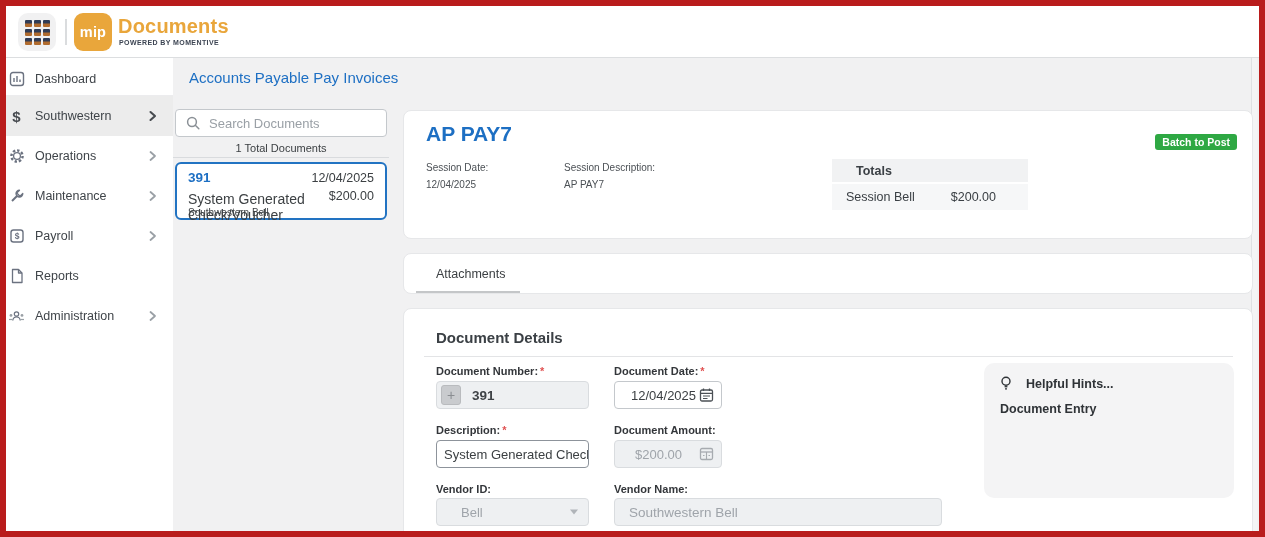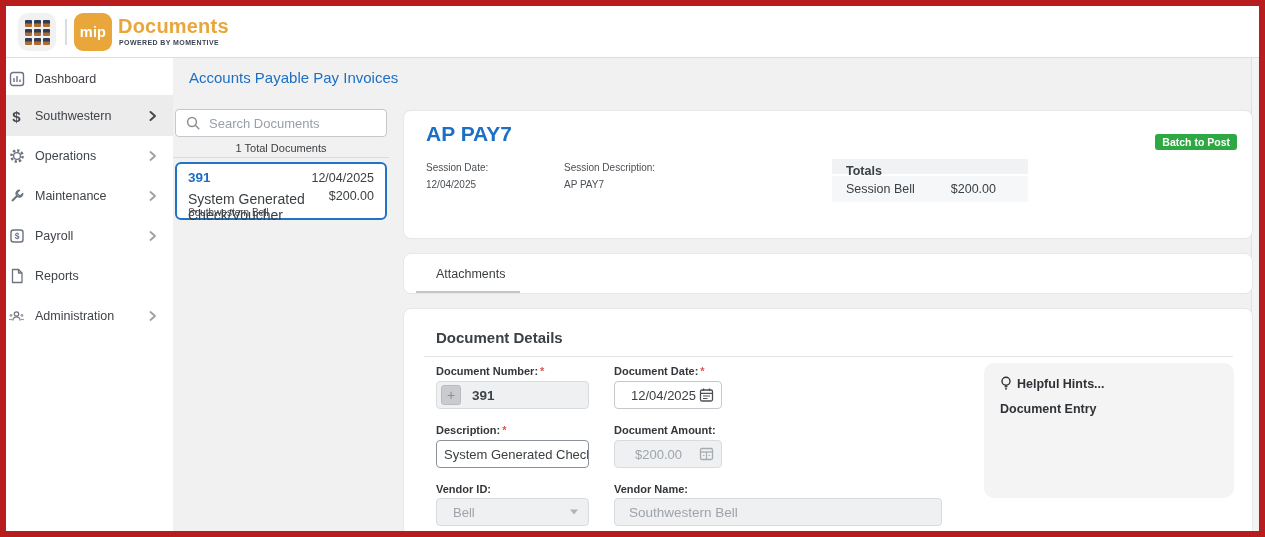--- a/index.html
+++ b/index.html
@@ -55,21 +55,21 @@
 
   
   .session-title { position:absolute; left:22px; top:11px; font-size:21px; font-weight:600; color:#1d6fc3; }
   .fld-label { font-size:10px; color:#4b5055;text-align:center; }
   .sess-date-label { position:absolute; left:22px; top:51px; }
   .sess-date-value { position:absolute; left:22px; top:68px; }
   .sess-desc-label { position:absolute; left:160px; top:51px; }
   .sess-desc-value { position:absolute; left:160px; top:68px; }
   .batch-btn { position:absolute; right:15px; top:23px; height:16px; background:#2ea843; color:#fff; font-size:10.5px; font-weight:bold; border:none; border-radius:3px; padding:0 7px; line-height:15px; cursor:pointer; font-family:inherit; }
   .totals { position:absolute; left:428px; top:48px; width:196px; font-size:12.5px; color:#3b4045; }
-  .totals-header { height:15px; background:#f1f2f3; font-weight:bold; line-height:25px; padding-left:14px; }
+  .totals-header { height:23px; background:#f1f2f3; font-weight:bold; line-height:25px; padding-left:24px; }
   .totals-row { margin-top:2px; height:26px; background:#f6f7f8; line-height:26px; display:flex; justify-content:space-between; padding:0 32px 0 14px; }
 
   
   .tab { position:absolute; left:32px; top:0; height:100%; display:flex; align-items:center; font-size:12.5px; color:#3c4043; cursor:pointer; }
   .tab-underline { position:absolute; left:12px; bottom:0; width:104px; height:2px; background:#c4c6c8; }
 
   
   .details-heading { position:absolute; left:32px; top:20px; font-size:15px; color:#3b4045; }
   .details-divider { position:absolute; left:20px; right:19px; top:47px; height:1px; background:#e3e4e6; }
   .form-label { position:absolute; font-size:11px; font-weight:bold; color:#33363a; white-space:nowrap; }
@@ -83,28 +83,28 @@
   .col2-wide { left:210px; width:328px; }
   .row1-label { top:56px; } .row1-field { top:72px; }
   .row2-label { top:115px; } .row2-field { top:131px; }
   .row3-label { top:174px; } .row3-field { top:189px; }
   .plus-btn { width:20px; height:20px; margin-left:4px; background:#c9cbce; border:1px solid #b9bbbe; border-radius:3px; color:#8a8d91; font-size:14px; line-height:17px; text-align:center; cursor:pointer; flex:0 0 20px; padding:0; font-family:inherit; }
   .docnum-value { margin-left:11px; font-size:13.5px; font-weight:bold; color:#3f4347; }
   .date-input { padding-left:16px !important; }
   .desc-field { border:1px solid #8d939b !important; }
   .desc-input { padding-left:7px !important; }
   .amount-value { padding-left:20px; }
-  .vendorid-value { padding-left:16px;text-align:center; }
+  .vendorid-value { padding-left:24px;text-align:center; }
   .vendorname-value { padding-left:14px; color:#9fa4aa; font-size:13.5px; }
   .field-icon-right { position:absolute; right:7px; top:50%; transform:translateY(-50%); display:flex; }
   .caret { position:absolute; right:10px; top:50%; transform:translateY(-50%); width:0; height:0; border-left:4px solid transparent; border-right:4px solid transparent; border-top:5px solid #b0b4b9; }
 
   
   .hints { position:absolute; left:580px; top:54px; width:250px; height:135px; background:#f4f4f5; border-radius:10px; }
-  .hints-title { position:absolute; left:16px; top:13px; font-size:12.5px; font-weight:bold; color:#2f3337; display:flex; align-items:center; gap:5px; }
+  .hints-title { position:absolute; left:16px; top:13px; font-size:12.5px; font-weight:bold; color:#2f3337; display:flex; align-items:center; gap:14px; }
   .hints-subtitle { position:absolute; left:16px; top:39px; font-size:12.5px; font-weight:bold; color:#2f3337; }
   .hints-body { position:absolute; left:16px; top:56px; width:222px; font-size:12.4px; line-height:1.38; color:#3f4449; }
 </style>
 </head>
 <body>
 
 <div class="app">
 
   <div class="topbar">
     <button class="apps-btn">

